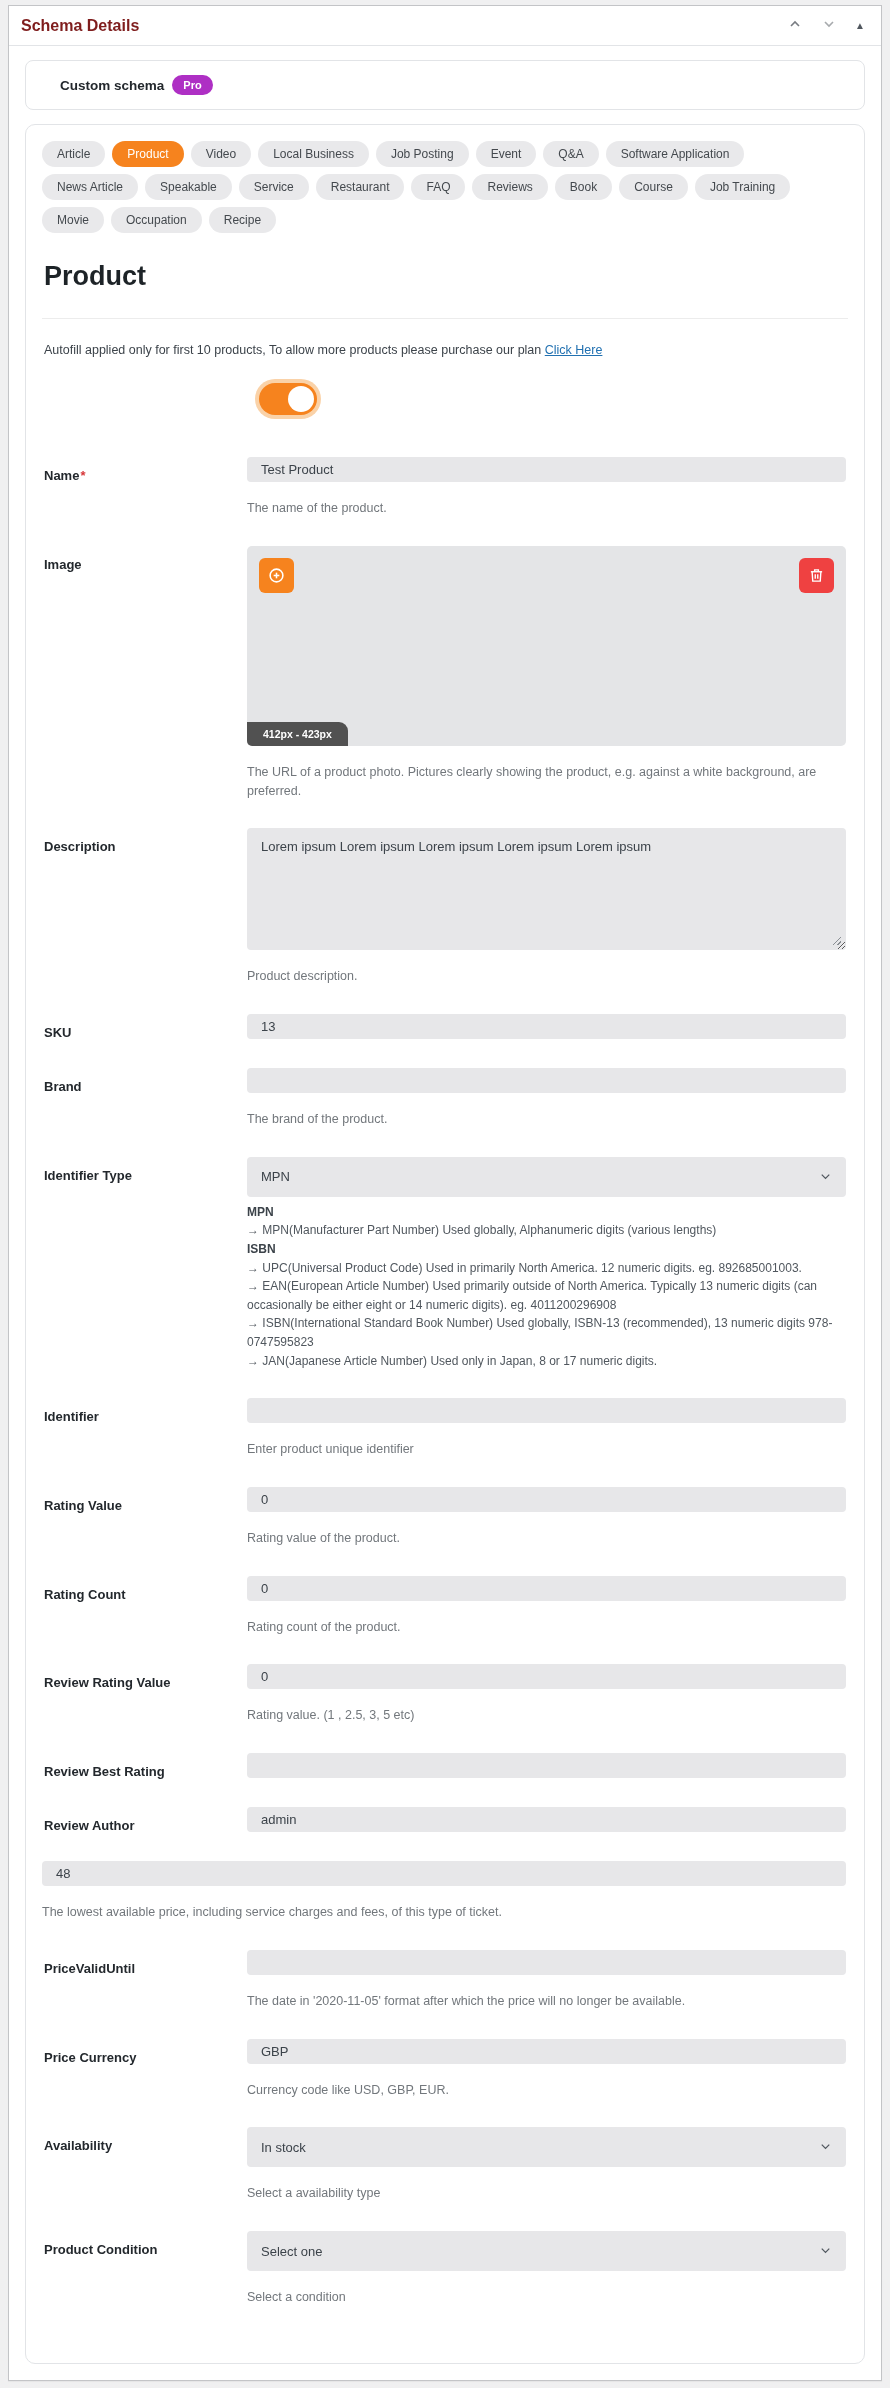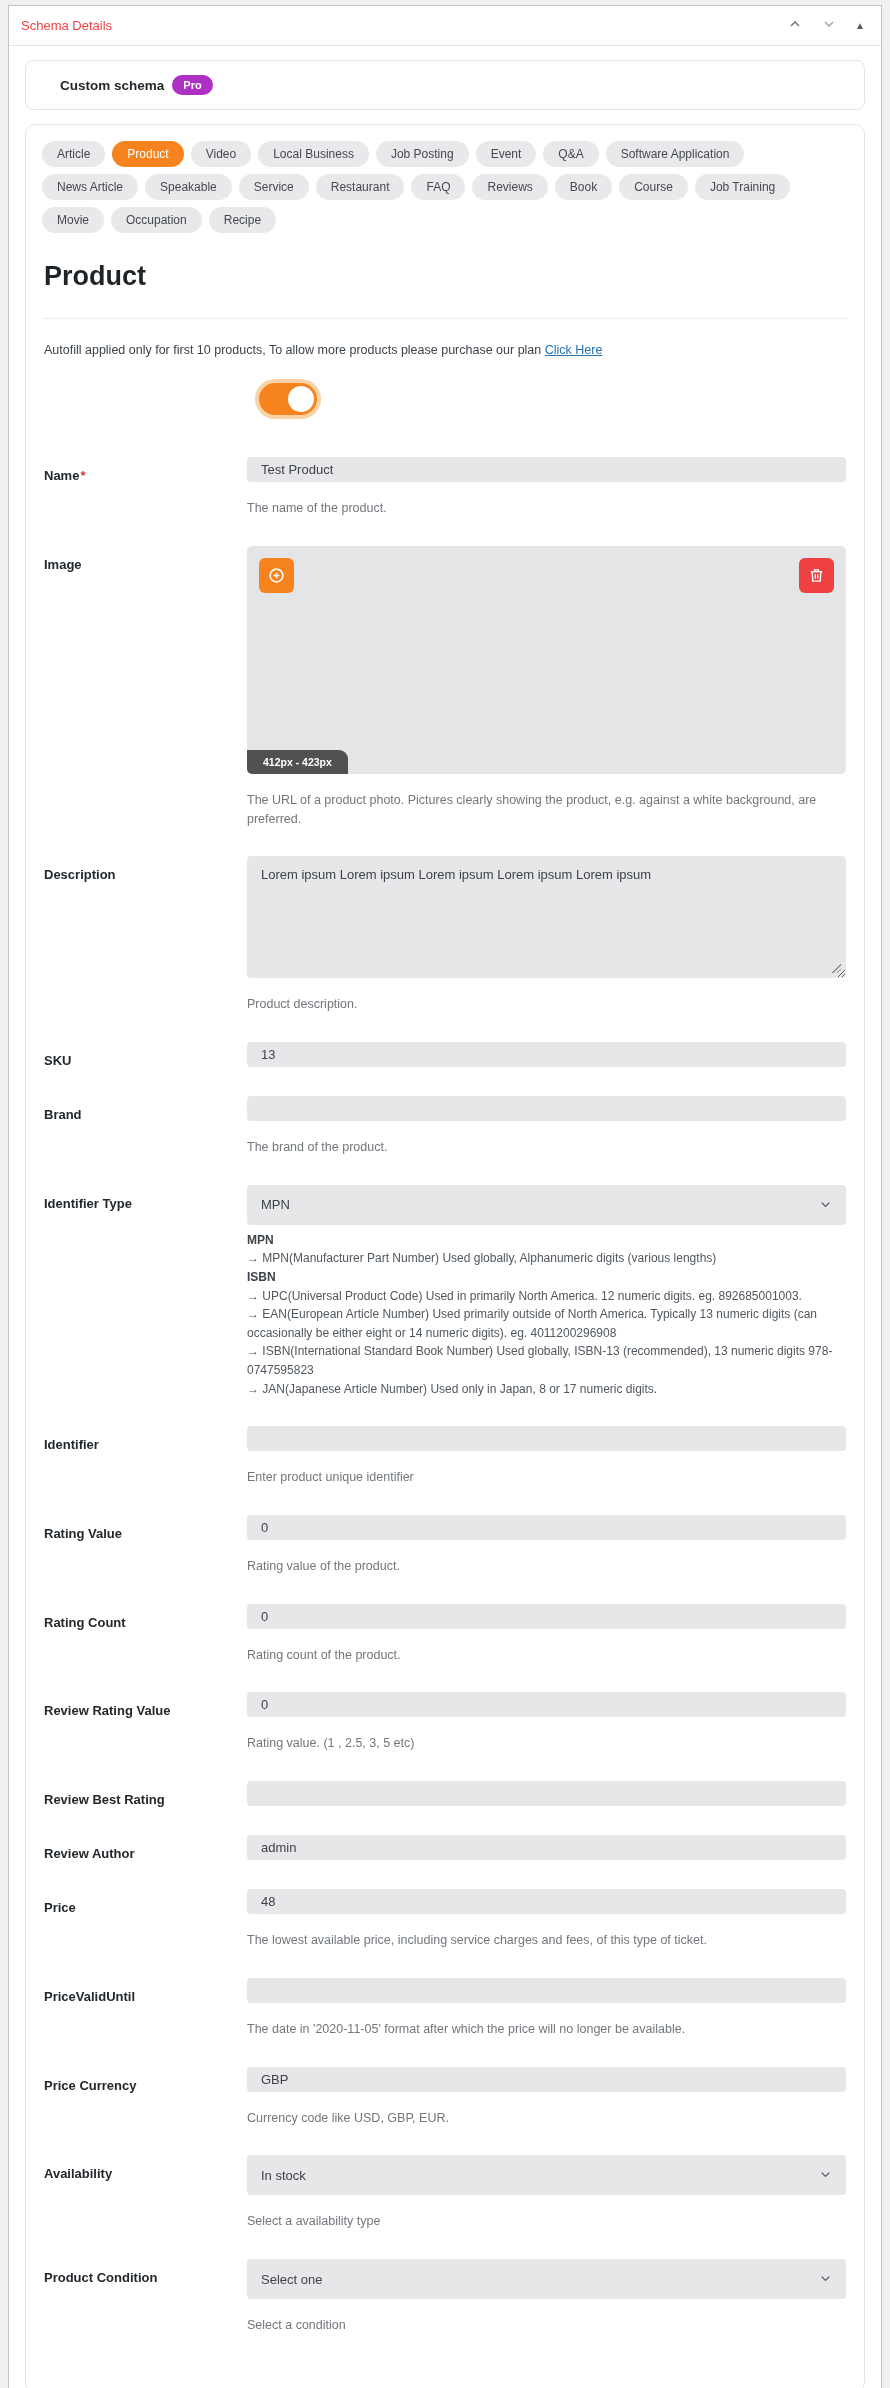--- a/index.html
+++ b/index.html
@@ -17,21 +17,21 @@
   .metabox {
     background:#fff;
     border:1px solid #c3c4c7;
     box-shadow:0 1px 1px rgba(0,0,0,.04);
   }
   .mb-header {
     display:flex; align-items:center; justify-content:space-between;
     padding:8px 14px 8px 12px;
     border-bottom:1px solid #e2e4e7;
   }
-  .mb-title { font-size:13px; font-weight:400; color:#ef4444; }
+  .mb-title { font-size:16px; font-weight:700; color:#7f1d1d; }
   .mb-controls { display:flex; align-items:center; gap:14px; }
   .mb-btn { background:none; border:none; cursor:pointer; display:flex; align-items:center; padding:2px; }
   .tri { font-size:10px; color:#50575e; line-height:1; }
 
   
   .card {
     background:#fff;
     border:1px solid #e2e4e7;
     border-radius:8px;
     margin:14px 16px 0 16px;
@@ -101,21 +101,21 @@
   .sel-chevron { position:absolute; right:13px; top:12px; pointer-events:none; display:flex; }
 
   .help { font-size:12.5px; color:#72777c; margin-top:17px; line-height:1.5; }
 
   
   .info-block { font-size:12px; color:#50575e; line-height:1.55; margin-top:6px; }
   .info-block .info-title { font-weight:700; color:#3c434a; }
 
   
   .image-box {
-    position:relative; height:228px;
+    position:relative; height:200px;
     background:#e4e5e7; border-radius:5px;
   }
   .img-btn {
     position:absolute; top:12px;
     width:35px; height:35px; border:none; border-radius:6px;
     display:flex; align-items:center; justify-content:center;
     cursor:pointer;
   }
   .img-btn.add { left:12px; }
   .img-btn.del { right:12px; }
@@ -299,21 +299,20 @@
           </div>
           <div class="row">
             <div class="lbl">Review Best Rating</div>
             <div class="fld"><input class="txt-input" type="text" style=""></div>
           </div>
           <div class="row">
             <div class="lbl">Review Author</div>
             <div class="fld"><input class="txt-input" type="text" value="admin" style=""></div>
           </div>
           <div class="row">
-            <div class="lbl">Price</div>
             <div class="fld"><input class="txt-input" type="text" value="48" style=""><div class="help">The lowest available price, including service charges and fees, of this type of ticket.</div></div>
           </div>
           <div class="row">
             <div class="lbl">PriceValidUntil</div>
             <div class="fld"><input class="txt-input" type="text" style=""><div class="help">The date in '2020-11-05' format after which the price will no longer be available.</div></div>
           </div>
           <div class="row">
             <div class="lbl">Price Currency</div>
             <div class="fld"><input class="txt-input" type="text" value="GBP" style=""><div class="help">Currency code like USD, GBP, EUR.</div></div>
           </div>

